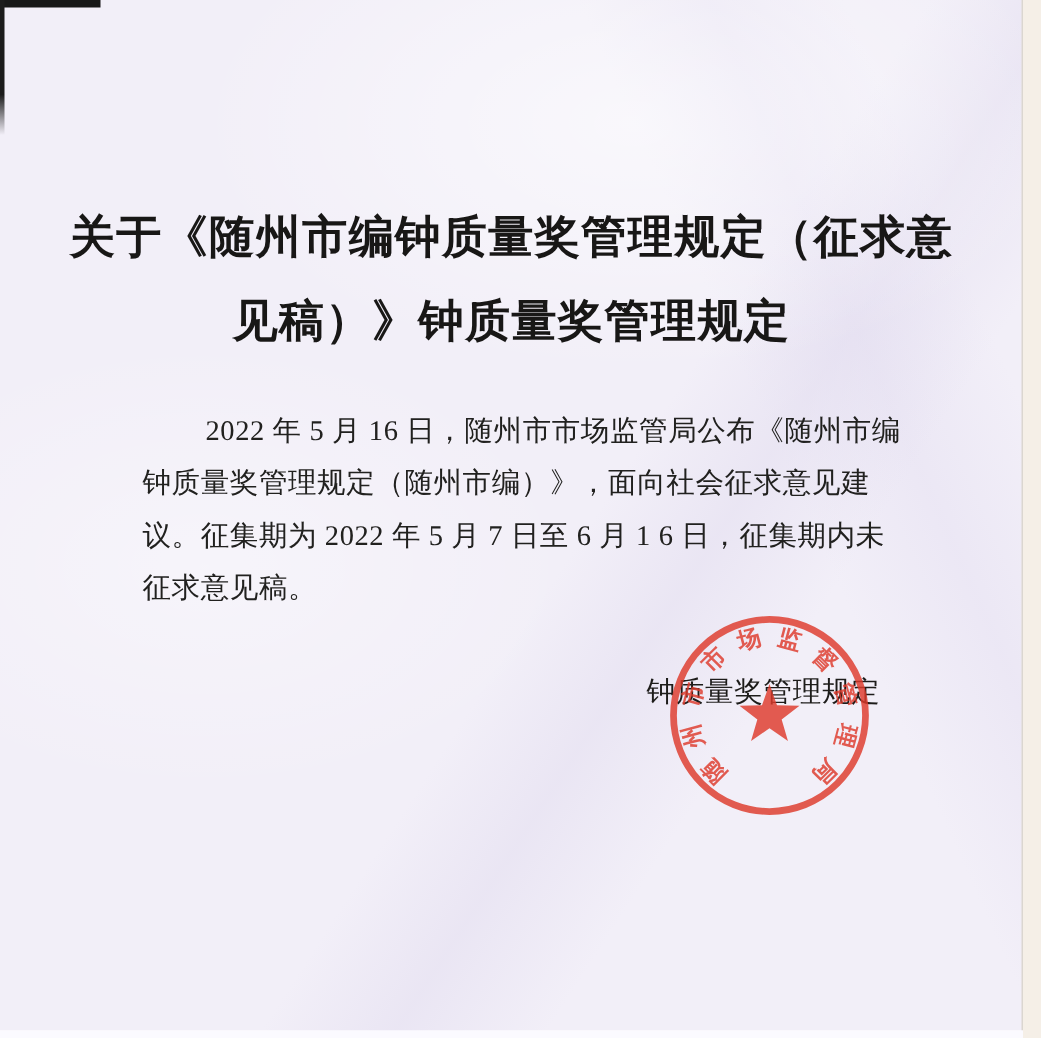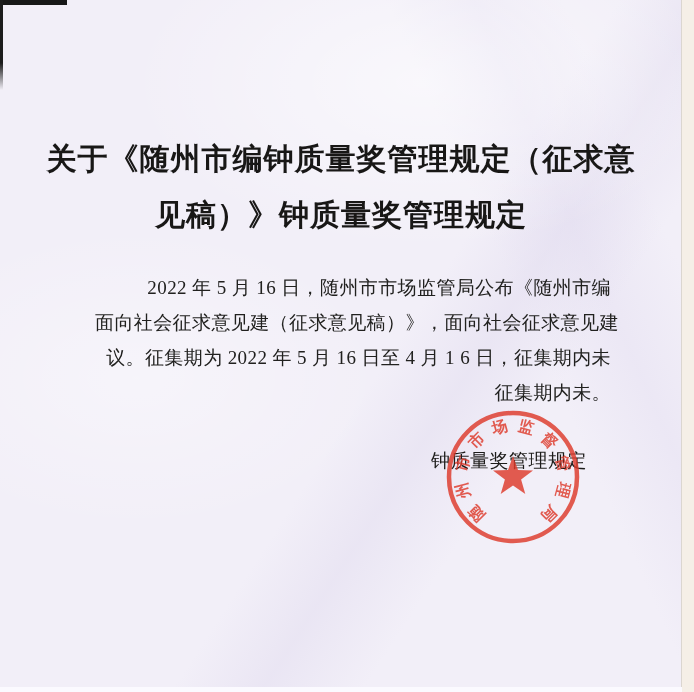--- a/index.html
+++ b/index.html
@@ -69,21 +69,21 @@
   .title .tl { display: block; white-space: nowrap; }
   .body-text {
     position: absolute;
     left: 95px; top: 270px;
     width: 516px;
     font-size: 19px;
     line-height: 35px;
     letter-spacing: 0.4px;
     color: #21211f;
   }
-  .body-text .line { white-space: nowrap; text-align: right; }
+  .body-text .line { white-space: nowrap; }
   .body-text .line.indent { text-indent: 42px; }
   .signature {
     position: absolute;
     left: 431px; top: 448px;
     font-size: 19px;
     letter-spacing: 0.5px;
     color: #1d1c1a;
     white-space: nowrap;
   }
   .date {
@@ -111,23 +111,23 @@
 
   <div class="paper">
 
     <h1 class="title">
       <span class="tl">关于《随州市编钟质量奖管理规定（征求意</span>
       <span class="tl">见稿）》钟质量奖管理规定</span>
     </h1>
 
     <div class="body-text">
       <div class="line indent">2022 年 5 月 16 日，随州市市场监管局公布《随州市编</div>
-      <div class="line">面向社会征求意见建（征求意见稿）》，面向社会征求意见建</div>
-      <div class="line">议。征集期为 2022 年 5 月 16 日至 4 月 1 6 日，征集期内未</div>
-      <div class="line">征集期内未。</div>
+      <div class="line">钟质量奖管理规定（随州市编）》，面向社会征求意见建</div>
+      <div class="line">议。征集期为 2022 年 5 月 7 日至 6 月 1 6 日，征集期内未</div>
+      <div class="line">征求意见稿。</div>
     </div>
 
     <div class="signature">钟质量奖管理规定</div>
 
     <svg class="seal" viewBox="0 0 140 140" xmlns="http://www.w3.org/2000/svg">
       <g opacity="0.82">
         <circle cx="70" cy="70" r="64" fill="none" stroke-width="4.5" stroke="#de3a2b"></circle>
         <polygon points="70,49 75,63.1 90,63.5 78.1,72.6 82.3,87 70,78.5 57.7,87 61.9,72.6 50,63.5 65,63.1" fill="#de3a2b"></polygon>
         <g id="seal-arc-text">
             <text x="70" y="18" text-anchor="middle" dominant-baseline="central" font-size="15.5" fill="#de3a2b" transform="rotate(-135 70 70)">随</text>

